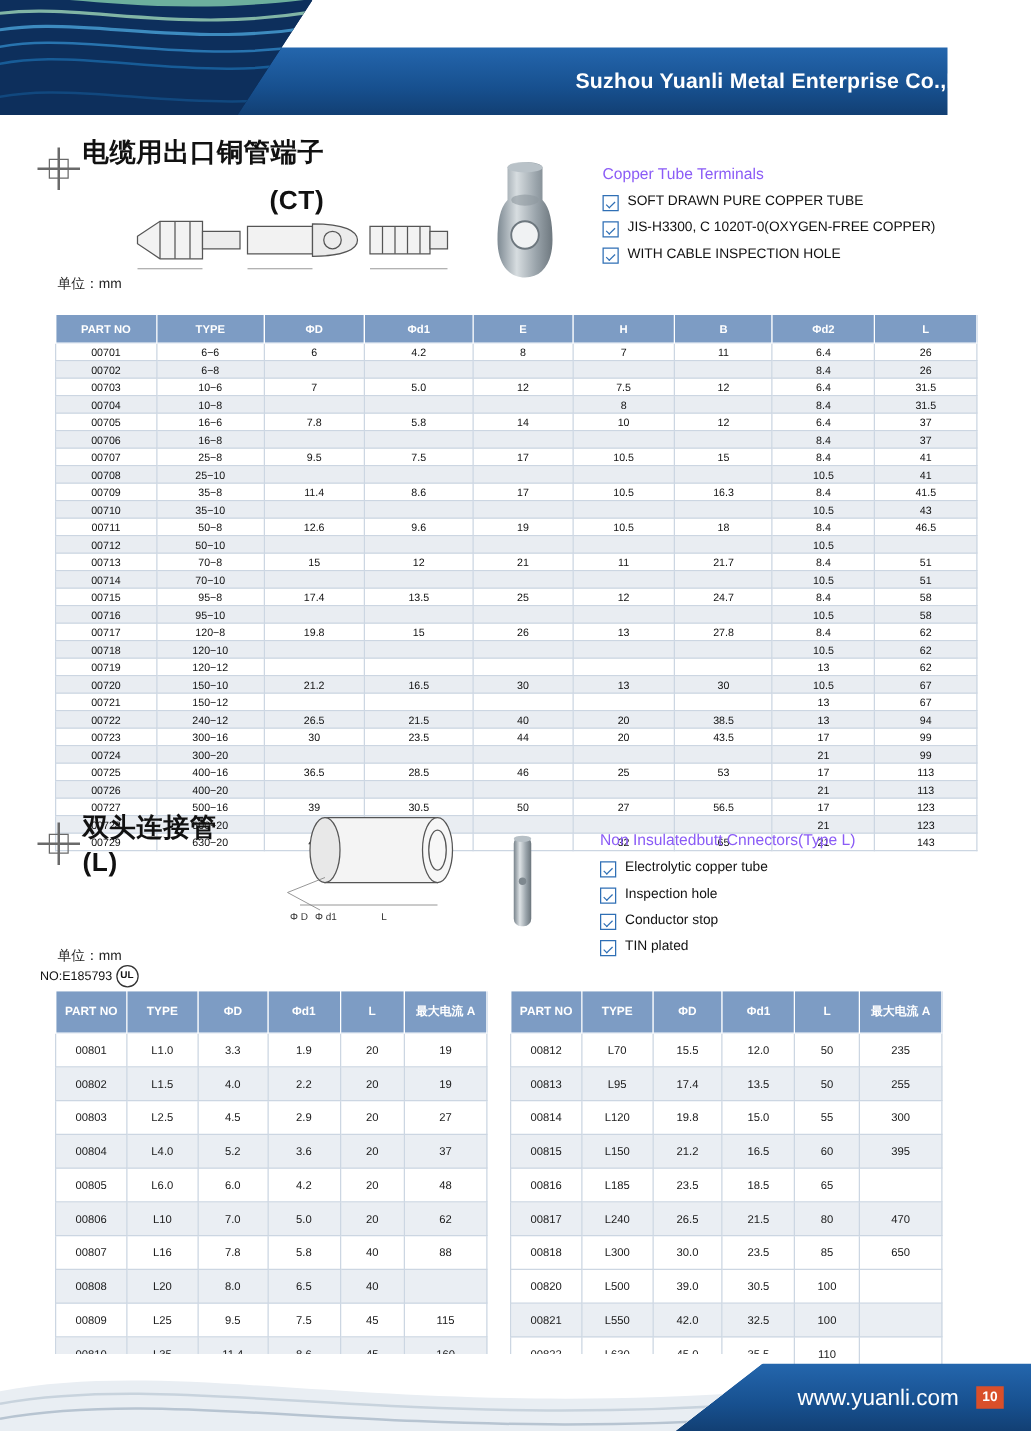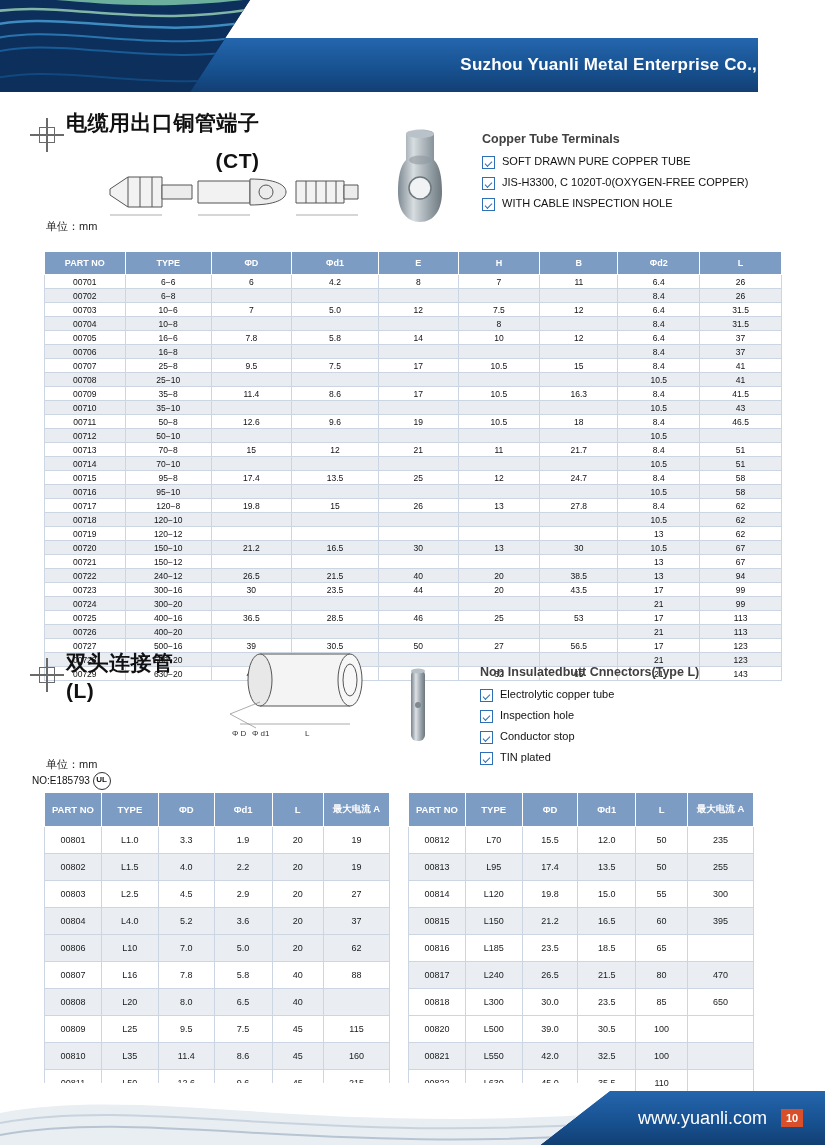--- a/index.html
+++ b/index.html
@@ -63,21 +63,21 @@
   }
   .chk{
     width:11px;height:11px;border:1px solid #2f6fb5;margin-right:7px;
     position:relative;flex:0 0 auto;margin-top:1px;
   }
   .chk:after{
     content:"";position:absolute;left:1.5px;top:4px;width:6px;height:3px;
     border-left:1.6px solid #2f6fb5;border-bottom:1.6px solid #2f6fb5;
     transform:rotate(-45deg);
   }
-  .blk-title{font-size:12.5px;font-weight:bold;color:#404040;margin-bottom:9px;}
+  .blk-title{font-size:12.5px;font-weight:normal;color:#8b5cf6;margin-bottom:9px;}
   
   table{border-collapse:collapse;}
   .tbl{
     font-size:8.5px;color:#111;
     border:1px solid #8fa8c4;
   }
   .tbl th{
     background:#7d9cc4;color:#ffffff;font-weight:bold;
     border:1px solid #ffffff;
     font-size:9px;
@@ -664,20 +664,28 @@
           <td>27</td>
         </tr>
         <tr class="even">
           <td class="pn">00804</td>
           <td>L4.0</td>
           <td>5.2</td>
           <td>3.6</td>
           <td>20</td>
           <td>37</td>
         </tr>
+        <tr class="odd">
+          <td class="pn">00805</td>
+          <td>L6.0</td>
+          <td>6.0</td>
+          <td>4.2</td>
+          <td>20</td>
+          <td>48</td>
+        </tr>
         <tr class="even">
           <td class="pn">00806</td>
           <td>L10</td>
           <td>7.0</td>
           <td>5.0</td>
           <td>20</td>
           <td>62</td>
         </tr>
         <tr class="odd">
           <td class="pn">00807</td>

